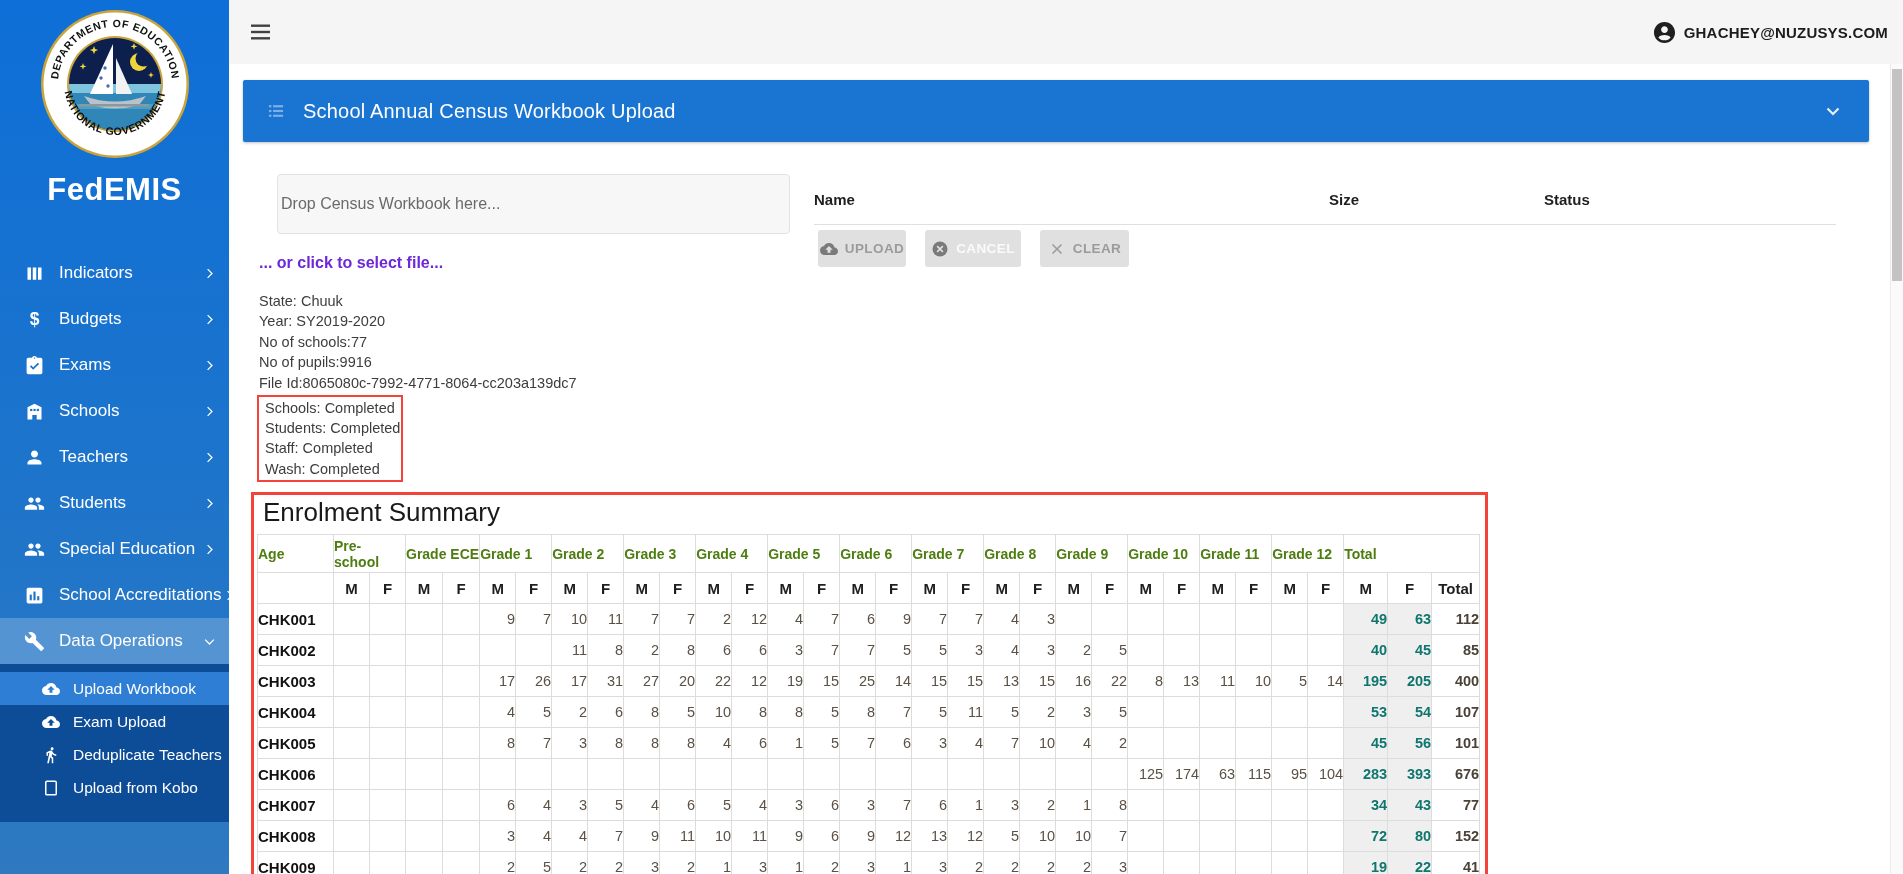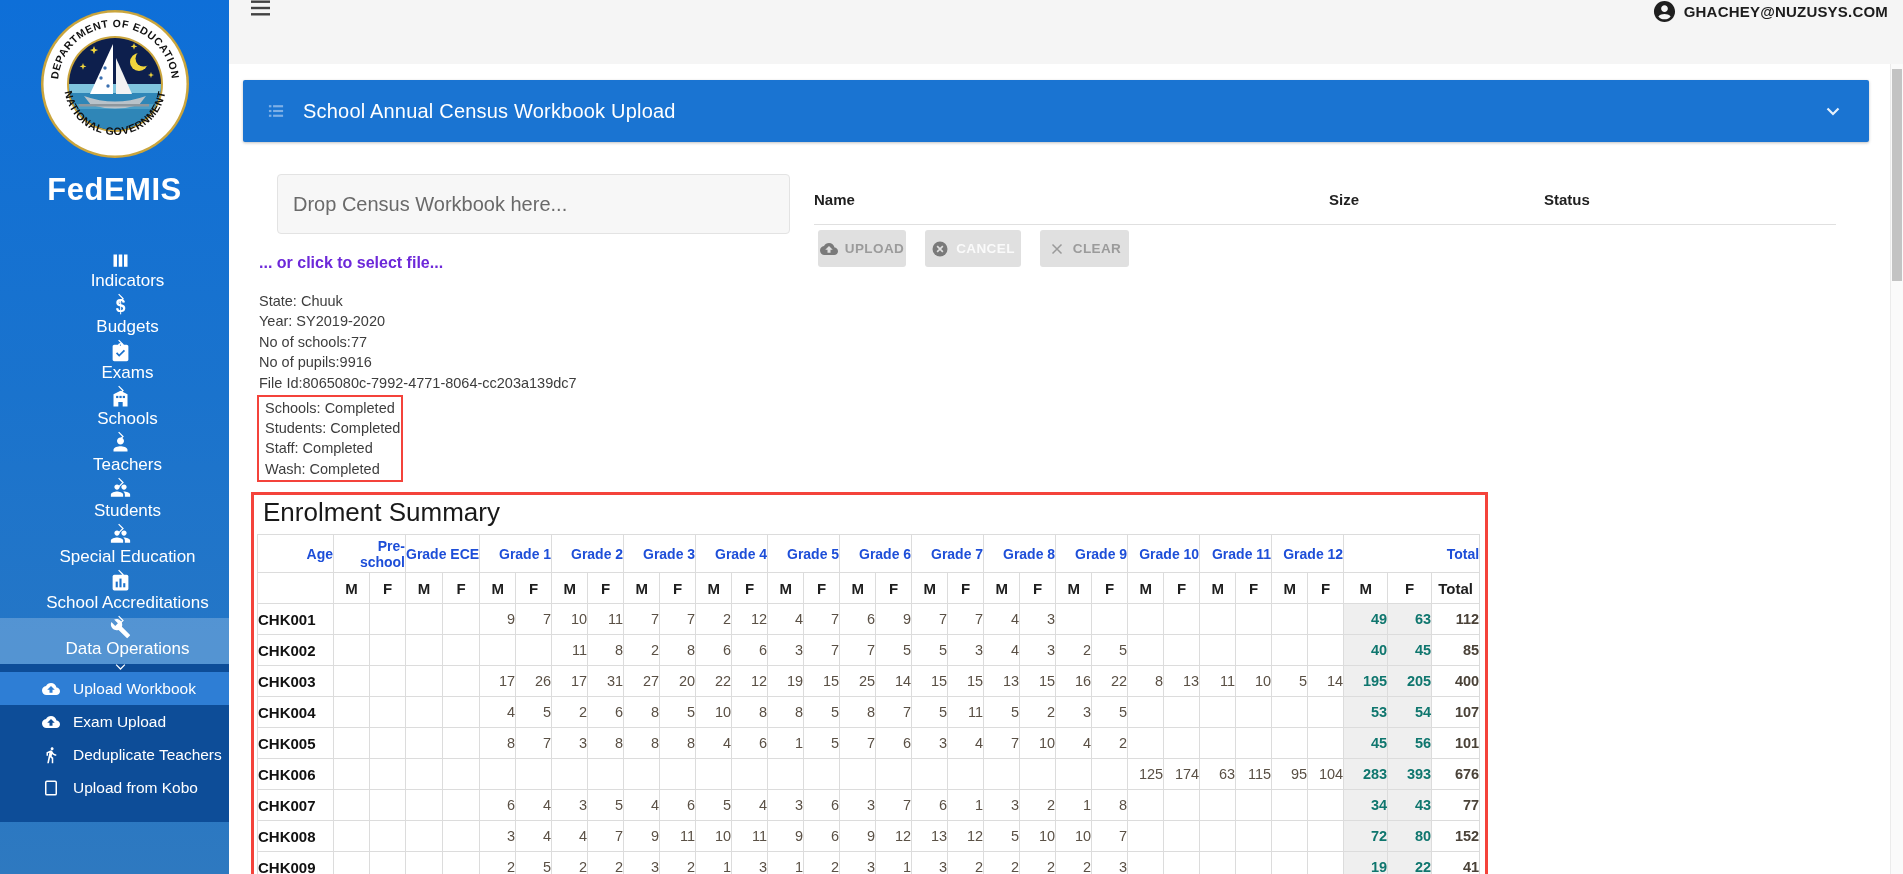--- a/index.html
+++ b/index.html
@@ -7,57 +7,57 @@
   #page { position:relative; width:1903px; height:874px; overflow:hidden; background:#fff;
           font-family:"Liberation Sans", sans-serif; }
 
   
   #sidebar { position:absolute; left:0; top:0; width:229px; height:874px; z-index:3;
              background:linear-gradient(180deg,#0e6fd8 0%,#1a73cd 45%,#2e79c0 100%); }
   .seal { position:absolute; left:50%; transform:translateX(-50%); top:8px; width:152px; height:152px; }
   .brand { position:absolute; top:172px; width:100%; text-align:center; color:#fff;
            font-size:31px; font-weight:700; letter-spacing:.5px; }
   #side-menu { position:absolute; top:250px; left:0; right:0; }
-  .sitem { height:46px; display:flex; align-items:center; padding:0 12px 0 24px; color:#fff; cursor:pointer;flex-direction:column; }
+  .sitem { height:46px; display:flex; align-items:center; padding:0 12px 0 24px; color:#fff; cursor:pointer; }
   .sitem.sel { background:rgba(255,255,255,.22); }
   .sicon { width:21px; height:21px; flex:0 0 21px; }
   .sicon svg { width:21px; height:21px; display:block; }
   .slbl { margin-left:14px; font-size:17px; flex:1; white-space:nowrap; }
   .schev { width:15px; height:15px; }
   .schev svg { width:15px; height:15px; display:block; }
   .schev.down svg { transform:rotate(90deg); }
   .submenu { background:#0d4d98; padding:8px 0 18px; }
   .subitem { height:33px; display:flex; align-items:center; padding-left:42px; color:#fff; cursor:pointer;text-align:center; }
   .subitem.sel { background:#2e7ed5; }
   .sicon2 { width:18px; height:18px; flex:0 0 18px; }
   .sicon2 svg { width:18px; height:18px; display:block; }
   .slbl2 { margin-left:13px; font-size:15.5px; white-space:nowrap; }
 
   
   #topbar { position:absolute; left:229px; top:0; width:1674px; height:64px; background:#f5f5f5;
-            display:flex; align-items:flex-start; }
+            display:flex; align-items:center; }
   .hamburger { margin-left:22px; width:20px; height:16px; cursor:pointer; }
   .hamburger svg { display:block; }
   .user { margin-left:auto; margin-right:15px; display:flex; align-items:center; gap:8px; cursor:pointer; }
   .acct svg { width:23px; height:23px; display:block; }
   .user-email { font-size:15px; font-weight:700; color:#1c1c1c; letter-spacing:.2px; }
 
   
   #content { position:absolute; left:229px; top:64px; width:1662px; height:810px; background:#fff; }
   .panel-head { position:absolute; left:14px; top:16px; width:1626px; height:62px; background:#1a74d2;
                 border-radius:2px; display:flex; align-items:center; box-shadow:0 1px 3px rgba(0,0,0,.25); }
   .plist { margin-left:23px; width:20px; height:20px; }
   .plist svg { width:20px; height:20px; display:block; }
   .ptitle { margin-left:17px; color:#fff; font-size:20px; font-weight:500; letter-spacing:.2px; }
   .pchev { margin-left:auto; margin-right:25px; width:22px; height:22px; cursor:pointer; }
   .pchev svg { width:22px; height:22px; display:block; }
 
   .dropzone { position:absolute; left:48px; top:110px; width:511px; height:58px; background:#f7f7f7;
               border:1px solid #e3e3e3; border-radius:4px; display:flex; align-items:center; cursor:pointer; }
-  .dropzone span { margin-left:15px; font-size:20px; color:#6a6a6a; }
+  .dropzone span { margin-left:3px; font-size:16px; color:#6a6a6a; }
   .selecttext { position:absolute; left:30px; top:190px; font-size:16px; font-weight:700; color:#6d28d9; cursor:pointer; }
 
   .fh { position:absolute; top:127px; font-size:15px; font-weight:700; color:#1f1f1f; }
   .fh-name { left:585px; } .fh-size { left:1100px; } .fh-status { left:1315px; }
   .fhr { position:absolute; left:585px; top:160px; width:1022px; height:1px; background:#e0e0e0; }
 
   .btn { position:absolute; top:166px; height:37px; border:none; border-radius:3px; background:#e0e0e0;
          display:flex; align-items:center; justify-content:center; gap:7px; font-family:inherit;
          font-size:13.5px; font-weight:700; letter-spacing:.4px; color:#9b9b9b; padding:0 12px; cursor:default; }
   .b-upload { left:589px; width:64px; }
@@ -68,21 +68,21 @@
   .info { position:absolute; left:30px; top:227px; font-size:14.5px; color:#3d3d3d; line-height:20.4px; }
   .statusbox { position:absolute; left:28px; top:331px; width:136px; border:2px solid #f4433b;
                font-size:14.5px; color:#3d3d3d; line-height:20.2px; padding:1px 0 1px 6px; }
 
   .enrolbox { position:absolute; left:22px; top:428px; width:1231px; height:460px;
               border:3px solid #f4433b; background:#fff; }
   .etitle { position:absolute; left:9px; top:2px; font-size:26px; font-weight:500; color:#191919; }
   .etable { position:absolute; left:3px; top:39px; border-collapse:collapse; table-layout:fixed; background:#fff; }
   .etable th, .etable td { border:1px solid #dcdcdc; padding:0; }
   .etable { border:1px solid #cfcfcf; }
-  .hage, .hgrp { height:37px; font-size:14px; font-weight:700; text-align:right; color:#1d4ed8;
+  .hage, .hgrp { height:37px; font-size:14px; font-weight:700; text-align:left; color:#4d7c0f;
                  line-height:16px; white-space:nowrap; overflow:hidden; }
   .hmf { height:30px; font-size:15px; font-weight:700; text-align:center; color:#1e1e1e; }
   .hblank { height:30px; }
   .etable td { height:30px; }
   .num { text-align:right; padding-right:7px; font-size:14.5px; color:#5a5045; white-space:nowrap; overflow:hidden; }
   .tot { background:#efefef; font-weight:700; color:#0f766e; }
   .grand { font-weight:700; color:#4a4238; }
   .agec { font-size:15px; font-weight:700; color:#111; padding-left:8px; text-align:left; }
   .gl { border-left-color:#bdbdbd !important; }
 

